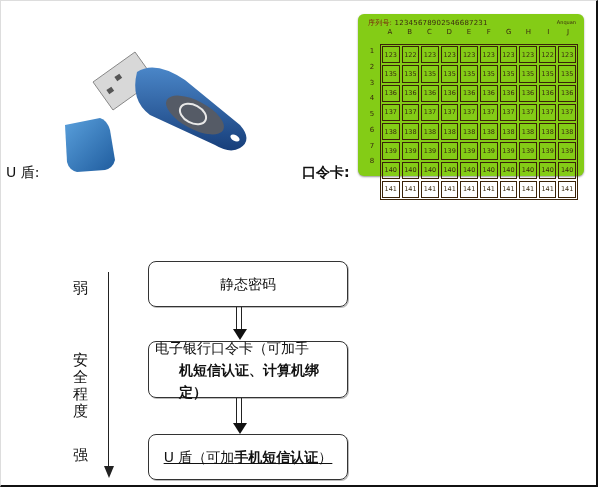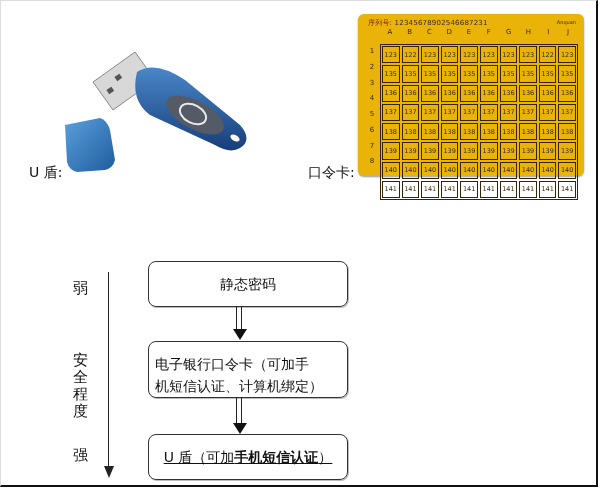--- a/index.html
+++ b/index.html
@@ -1,44 +1,44 @@
 <!DOCTYPE html>
 <html><head>
 <meta charset="utf-8">
 <style>
   html, body { margin:0; padding:0; background:#fff; }
   body { width:600px; height:489px; position:relative; overflow:hidden;
          font-family:"DejaVu Sans", sans-serif; color:#111; }
   .frame { position:absolute; left:0; top:0; width:598px; height:487px;
            border-right:2px solid #111; border-bottom:2px solid #111;
            border-left:1px solid #ddd; border-top:1px solid #ddd; box-sizing:border-box; }
-  .label { position:absolute; font-size:14px;margin-left:23px; }
+  .label { position:absolute; font-size:14px; }
   
   .usb { position:absolute; left:55px; top:30px; width:200px; height:145px; }
   
   .card { position:absolute; left:358px; top:14px; width:226px; height:162px;
-          background:#eab308; border-radius:6px; box-shadow:0 1px 2px #999; }
+          background:#84cc16; border-radius:6px; box-shadow:0 1px 2px #999; }
   .card-serial { position:absolute; left:10px; top:4px; font-size:7px; color:#3a2a10; letter-spacing:0.2px; }
   .card-serial .k { color:#7a1d10; }
   .card-brand { position:absolute; right:8px; top:5px; font-size:5px; color:#3a2a10; }
   .card-cols { position:absolute; left:22px; top:14px; width:198px; display:flex; }
   .card-cols span { flex:1; text-align:center; font-size:7px; color:#3a2a10; }
   .card-rows { position:absolute; left:8px; top:30px; width:12px; }
   .card-rows span { display:block; height:15.75px; line-height:15.75px; font-size:7px; text-align:center; color:#3a2a10; }
   .grid { position:absolute; left:22px; top:30px; width:198px; height:156px;
           border:1.5px solid #3a2208; box-sizing:border-box; display:grid;
           grid-template-columns:repeat(10,1fr); grid-template-rows:repeat(8,1fr); }
   .grid span { border:0.75px solid #3a2208; font-size:6.5px; display:flex; align-items:center;
                justify-content:center; color:#3a2a10; margin:1px; }
   
   .box { position:absolute; left:148px; width:200px; border:1.3px solid #333; border-radius:8px;
          box-sizing:border-box; display:flex; align-items:center; justify-content:center;
          font-size:14px; text-align:center; line-height:22px; box-shadow:1px 1px 0 #bbb; }
   .b1 { top:261px; height:46px; }
-  .b2 { top:341px; height:57px; padding:0 6px; text-align:left; justify-content:flex-start;align-items:flex-end; }
+  .b2 { top:341px; height:57px; padding:0 6px; text-align:left; justify-content:flex-start; }
   .b3 { top:434px; height:46px;text-decoration:underline; }
   .b2 b, .b3 b { font-weight:bold; }
   .harrow { position:absolute; left:233px; width:14px; }
   .harrow .shaft { position:absolute; left:3px; width:6px; border-left:1.5px solid #222; border-right:1.5px solid #222; box-sizing:border-box; }
   .harrow .head { position:absolute; left:0; width:0; height:0; border-left:7px solid transparent;
                   border-right:7px solid transparent; border-top:11px solid #111; }
   .vline { position:absolute; left:108px; top:272px; width:1.3px; height:196px; background:#222; }
   .vhead { position:absolute; left:104px; top:466px; width:0; height:0; border-left:5px solid transparent;
            border-right:5px solid transparent; border-top:12px solid #222; }
   .side { position:absolute; font-size:15px; }
@@ -67,21 +67,21 @@
 
   <path d="M82,42 Q100,30 130,50 L185,95 Q198,110 185,118 Q175,124 160,115 L95,85 Q75,70 82,42 Z" fill="url(#bg1)"></path>
   <ellipse cx="140" cy="85" rx="32" ry="14" transform="rotate(28 140 85)" fill="#555b66"></ellipse>
   <ellipse cx="138" cy="84" rx="14" ry="9" transform="rotate(28 138 84)" fill="none" stroke="#e8e8e8" stroke-width="2"></ellipse>
   <ellipse cx="180" cy="108" rx="5" ry="3" transform="rotate(30 180 108)" fill="#fff"></ellipse>
 
   <path d="M10,95 L45,88 Q52,90 55,100 L60,130 Q58,138 50,140 L22,142 Q14,140 12,132 Z" fill="url(#cap)"></path>
 </svg>
 
 <div class="label" style="left:6px; top:164px;">U 盾:</div>
-<div class="label" style="left:285px; top:164px;">口令卡:</div>
+<div class="label" style="left:302px; top:164px;font-weight:bold;">口令卡:</div>
 
 <div class="card">
   <div class="card-serial"><span class="k">序列号:</span> <span>12345678902546687231</span></div>
   <div class="card-brand">Anquan</div>
   <div class="card-cols" id="cols">
       <span>A</span>
       <span>B</span>
       <span>C</span>
       <span>D</span>
       <span>E</span>
@@ -199,21 +199,21 @@
 <div class="box b1">
   <span>静态密码</span>
 </div>
 <div class="harrow" style="top:307px;">
   <div class="shaft" style="top:0; height:22px;"></div>
   <div class="head" style="top:22px;"></div>
 </div>
 <div class="box b2">
   <div>
     <div>电子银行口令卡（可加手</div>
-    <div style="font-weight:normal;">机短信认证、计算机绑定）</div>
+    <div style="font-weight:bold;margin-left:24px;">机短信认证、计算机绑定）</div>
   </div>
 </div>
 <div class="harrow" style="top:398px;">
   <div class="shaft" style="top:0; height:25px;"></div>
   <div class="head" style="top:25px;"></div>
 </div>
 <div class="box b3">
   <span><span>U 盾（可加</span><b>手机短信认证</b><span>）</span></span>
 </div>
 

